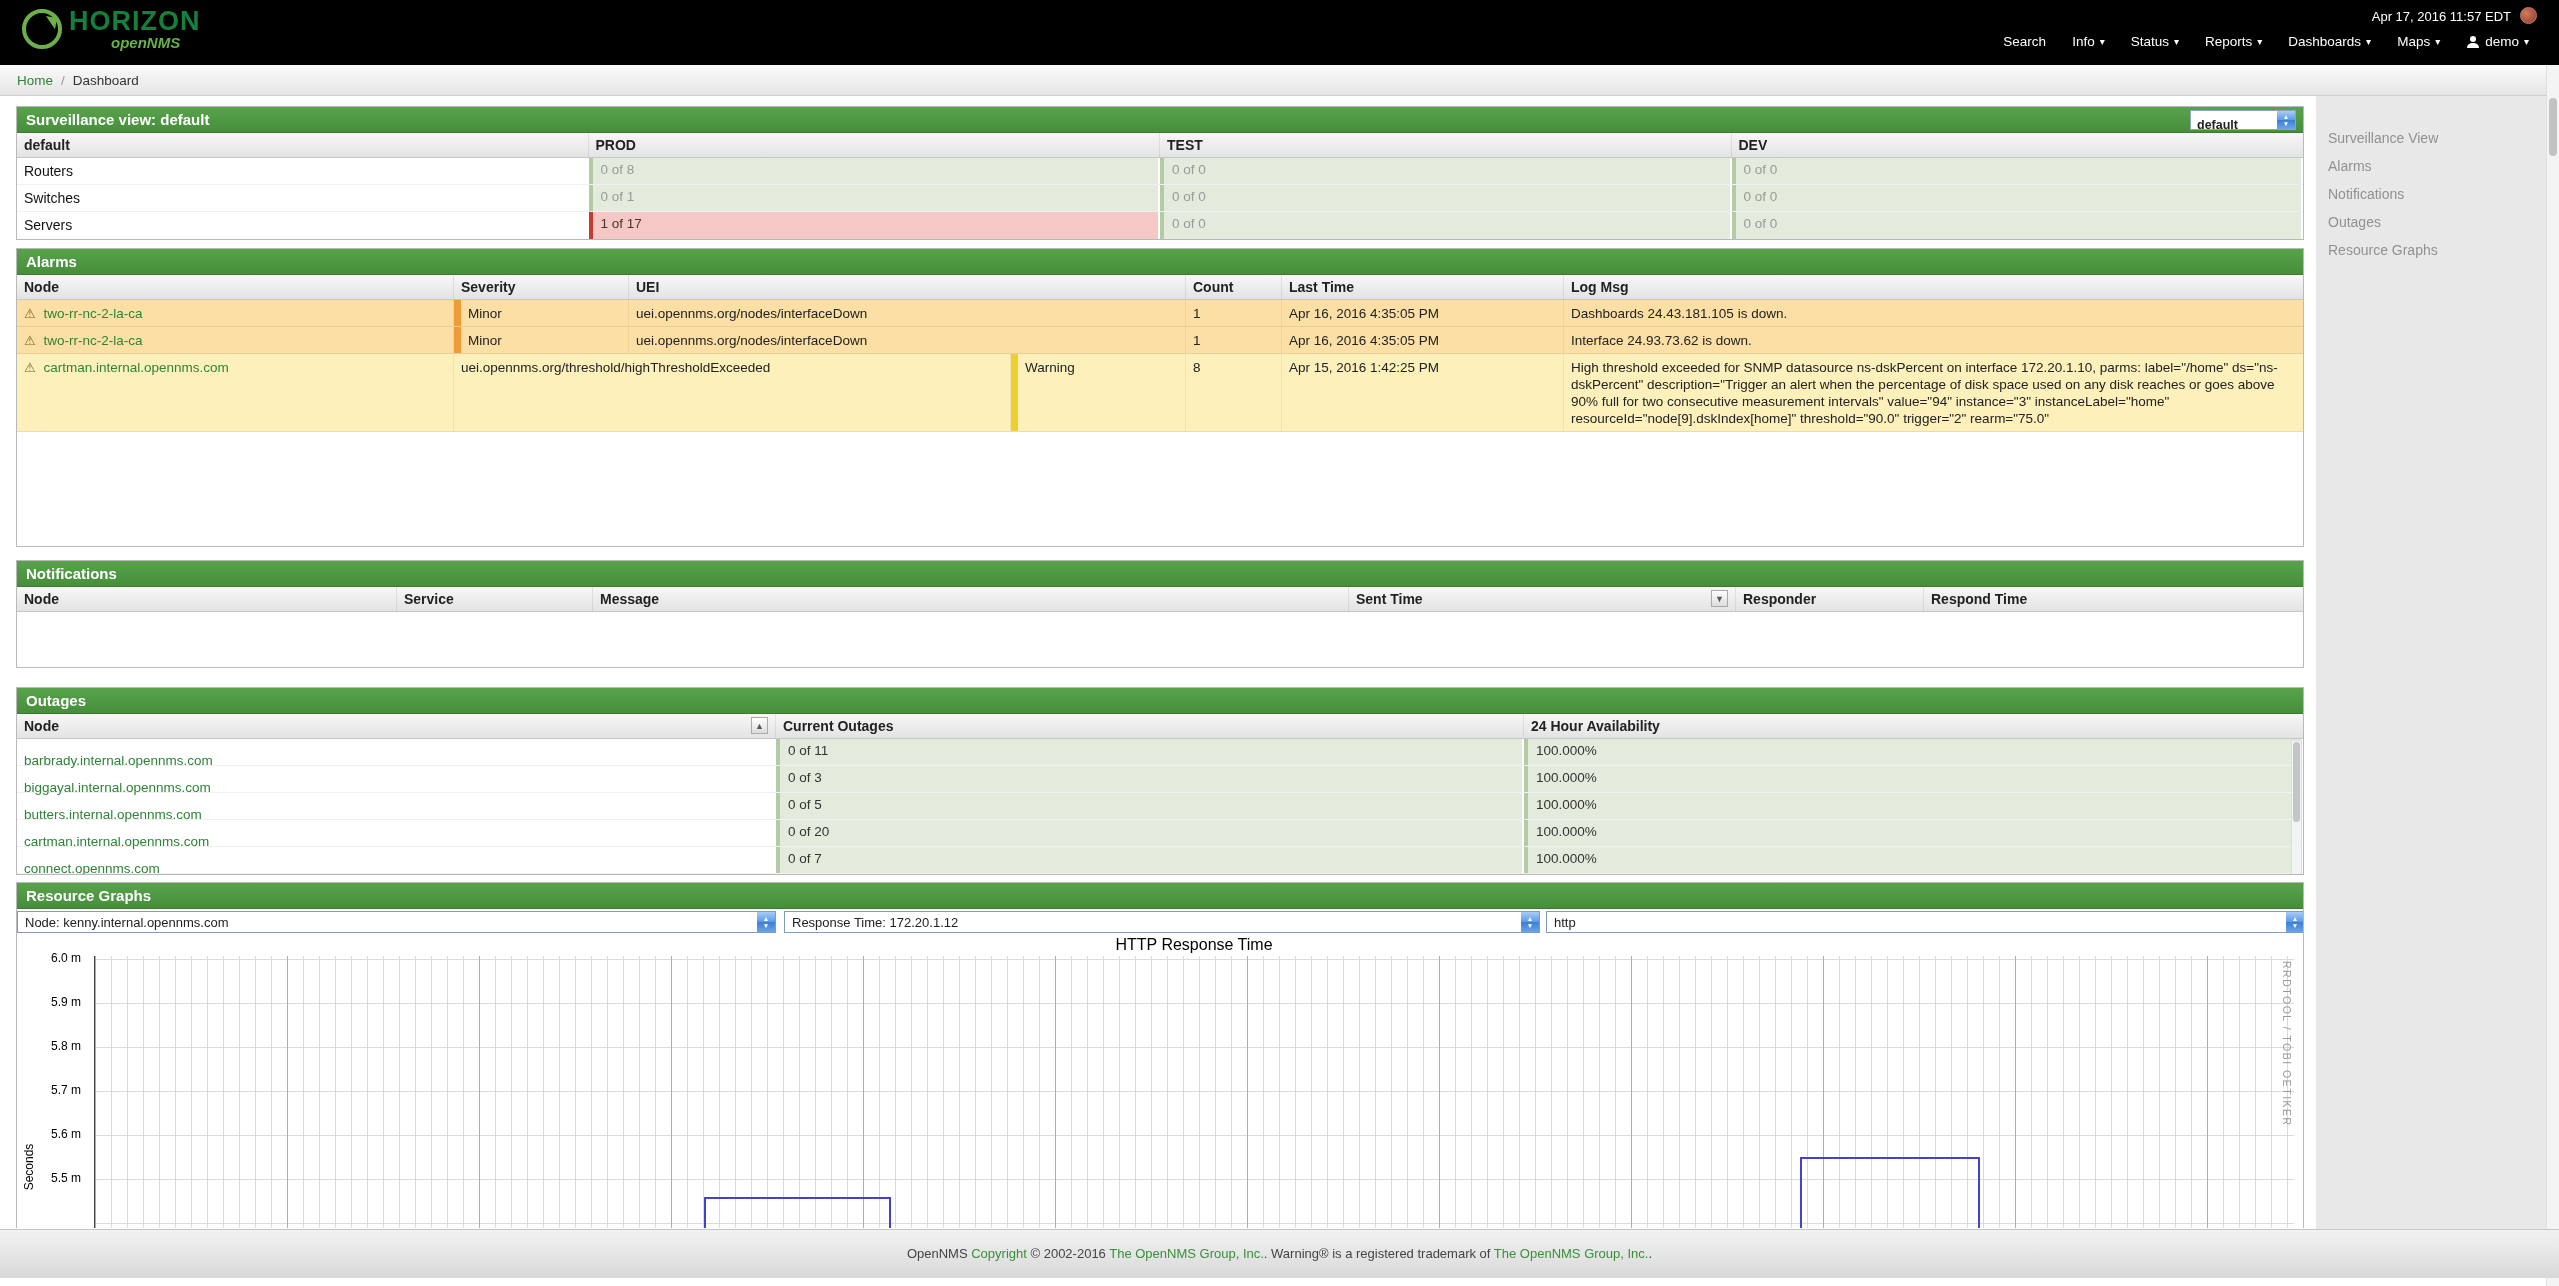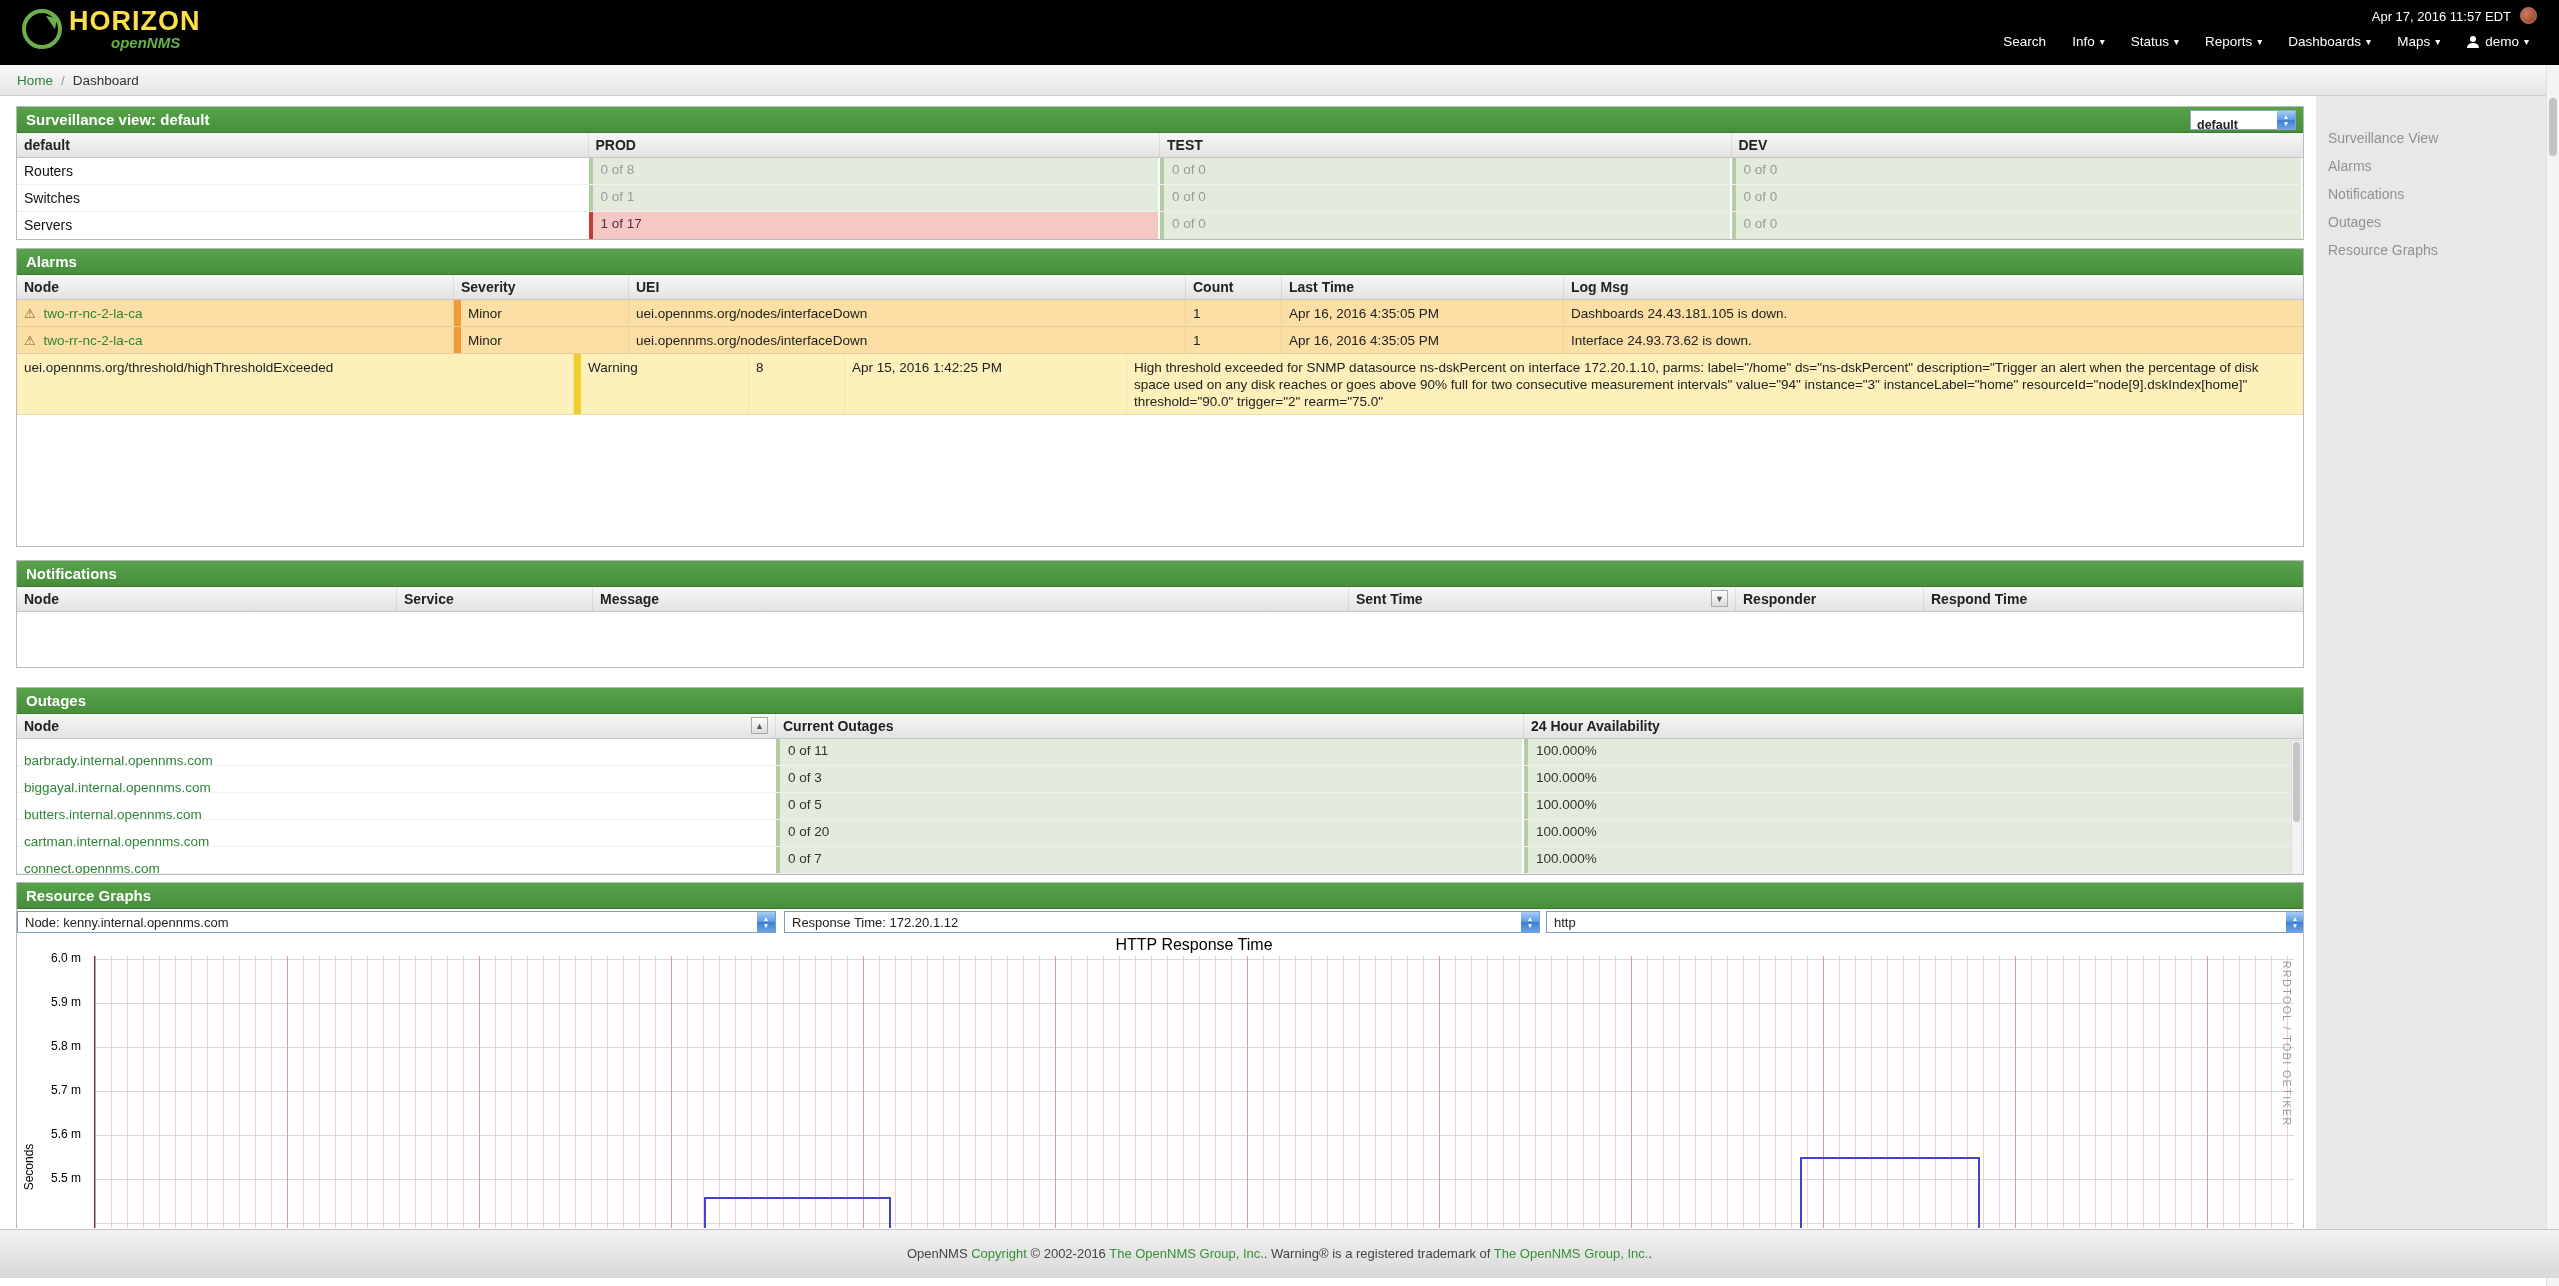--- a/index.html
+++ b/index.html
@@ -11,21 +11,21 @@
   a { text-decoration:none; cursor:pointer; }
   .green-link { color:#2e8437; }
 
   
   .top-header { position:absolute; left:0; top:0; width:2559px; height:65px; background:#000; }
   .logo { position:absolute; left:22px; top:7px; display:flex; align-items:flex-start; }
   .logo-circle { width:40px; height:40px; border:4px solid #6db04a; border-radius:50%; position:relative; margin-top:2px; }
   .logo-circle::after { content:""; position:absolute; right:-7px; top:-3px; width:0; height:0;
     border:8px solid transparent; border-bottom-color:#6db04a; transform:rotate(55deg); }
   .logo-text { margin-left:7px; display:flex; flex-direction:column; }
-  .logo-title { color:#fde047; font-size:27px; font-weight:bold; letter-spacing:1px; line-height:28px; }
+  .logo-title { color:#15803d; font-size:27px; font-weight:bold; letter-spacing:1px; line-height:28px; }
   .logo-sub { color:#67b246; font-size:15px; font-style:italic; font-weight:bold; margin-left:42px; line-height:15px; }
   .header-timestamp { position:absolute; top:9px; right:48px; color:#fff; font-size:13px; }
   .header-badge { position:absolute; top:7px; right:22px; width:17px; height:17px; border-radius:50%;
     background:radial-gradient(circle at 35% 35%, #d27a5e, #8d3a28); border:1px solid #c27d6a; cursor:pointer; }
   .header-nav { position:absolute; top:34px; right:30px; display:flex; gap:26px; align-items:center; }
   .nav-item { color:#fff; font-size:13.5px; display:flex; align-items:center; gap:5px; }
   .caret { font-size:10px; color:#fff; line-height:10px; }
   .user-glyph { display:inline-flex; }
 
   
@@ -259,20 +259,24 @@
         <span class="warn-ic">⚠</span>
         <a class="green-link">two-rr-nc-2-la-ca</a>
       </div>
       <div class="cell c-sev al-sev">Minor</div>
       <div class="cell c-uei">uei.opennms.org/nodes/interfaceDown</div>
       <div class="cell c-count">1</div>
       <div class="cell c-time">Apr 16, 2016 4:35:05 PM</div>
       <div class="cell c-log">Interface 24.93.73.62 is down.</div>
     </div>
     <div class="al-row sev-warning">
+      <div class="cell c-node">
+        <span class="warn-ic">⚠</span>
+        <a class="green-link">cartman.internal.opennms.com</a>
+      </div>
       <div class="cell c-uei">uei.opennms.org/threshold/highThresholdExceeded</div>
       <div class="cell c-sev al-sev">Warning</div>
       <div class="cell c-count">8</div>
       <div class="cell c-time">Apr 15, 2016 1:42:25 PM</div>
       <div class="cell c-log">High threshold exceeded for SNMP datasource ns-dskPercent on interface 172.20.1.10, parms: label="/home" ds="ns-dskPercent" description="Trigger an alert when the percentage of disk space used on any disk reaches or goes above 90% full for two consecutive measurement intervals" value="94" instance="3" instanceLabel="home" resourceId="node[9].dskIndex[home]" threshold="90.0" trigger="2" rearm="75.0"</div>
     </div>
   </section>
 
   <section class="panel panel-notifications">
     <div class="panel-header">

